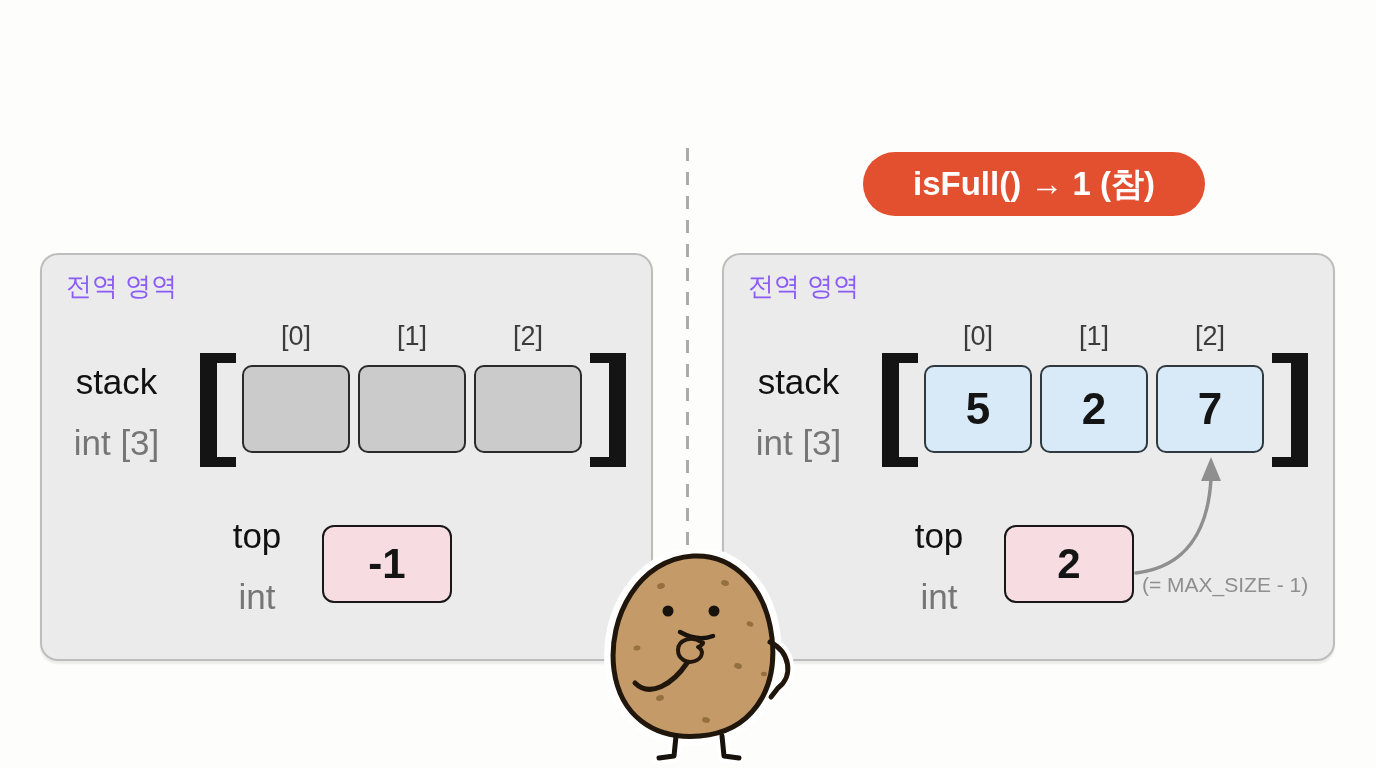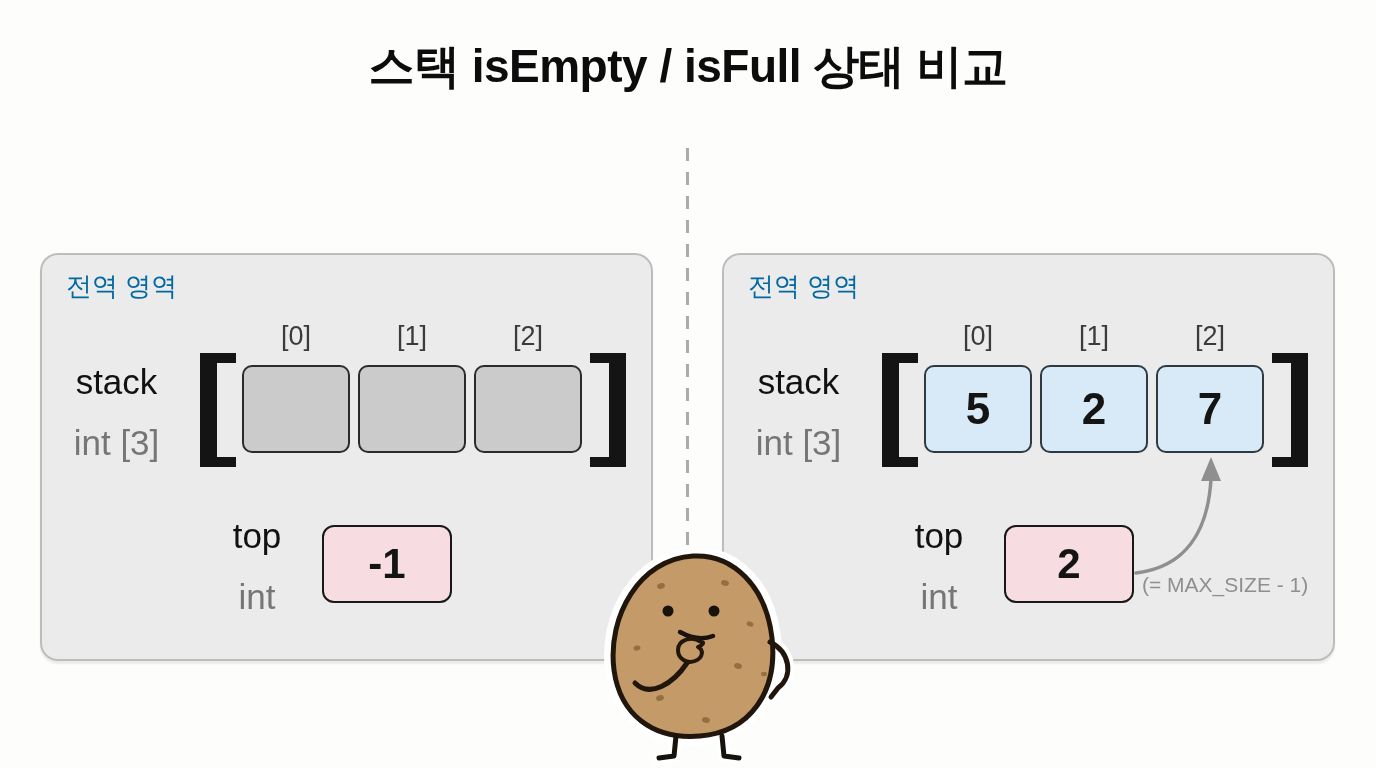--- a/index.html
+++ b/index.html
@@ -23,21 +23,21 @@
 
   .divider{position:absolute;left:686px;top:148px;width:3px;height:400px;
            background:repeating-linear-gradient(to bottom,#ababab 0 13px,transparent 13px 24px);}
 
   .panel{position:absolute;top:253px;width:613px;height:408px;background:var(--panel-bg);
          border:2.5px solid var(--panel-border);border-radius:18px;box-sizing:border-box;
          box-shadow:0 3px 2px rgba(0,0,0,0.07);}
   .panel.left{left:40px;}
   .panel.right{left:722px;}
 
-  .panel-label{position:absolute;left:24px;top:14px;font-size:26px;font-weight:500;color:#0369a1;}
+  .panel-label{position:absolute;left:24px;top:14px;font-size:26px;font-weight:500;color:#8b5cf6;}
 
   .var-block{position:absolute;text-align:center;}
   .var-block .vname{font-size:35px;font-weight:500;color:#111;line-height:1.1;}
   .var-block .vtype{font-size:35px;color:var(--muted);line-height:1.2;margin-top:20px;}
   .stack-block{left:12px;top:108px;width:125px;}
   .top-block{left:165px;top:262px;width:100px;}
 
   .bracket{position:absolute;top:98px;width:36px;height:114px;box-sizing:border-box;}
   .bracket.open{left:158px;border-left:17px solid var(--ink);
                 border-top:10px solid var(--ink);border-bottom:10px solid var(--ink);}
@@ -63,22 +63,22 @@
 
   .arrow-svg{position:absolute;left:404px;top:188px;}
 
   .potato{position:absolute;left:588px;top:550px;width:215px;height:218px;}
 </style>
 </head>
 <body>
 
 <div class="canvas">
 
-  <div class="title">스택 isEmpty / isFull 상태 비교</div>
 
+  <div class="badge red">isFull() → 1 (참)</div>
 
   <div class="divider"></div>
 
   <div class="panel left">
     <div class="panel-label">전역 영역</div>
 
     <div class="var-block stack-block">
       <div class="vname">stack</div>
       <div class="vtype">int [3]</div>
     </div>

